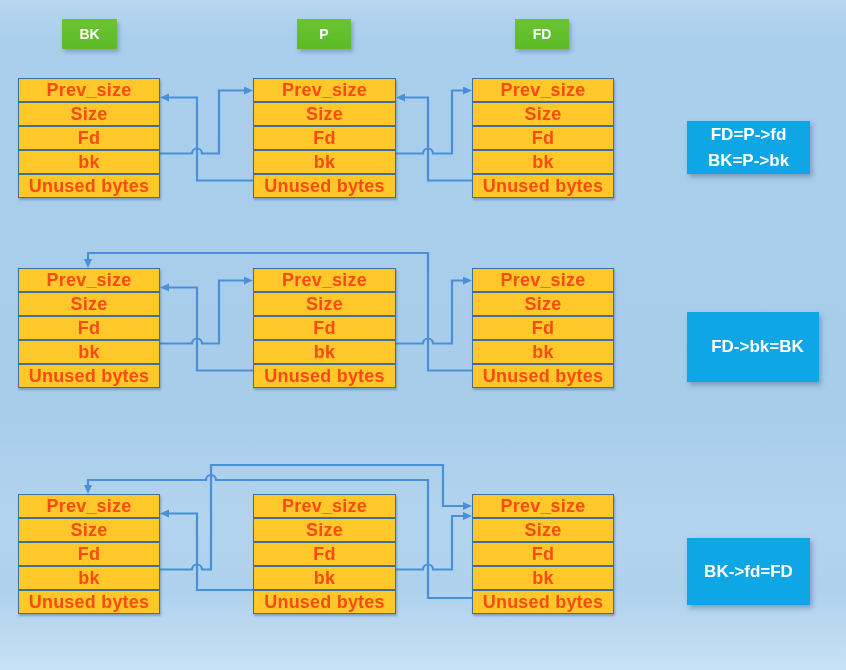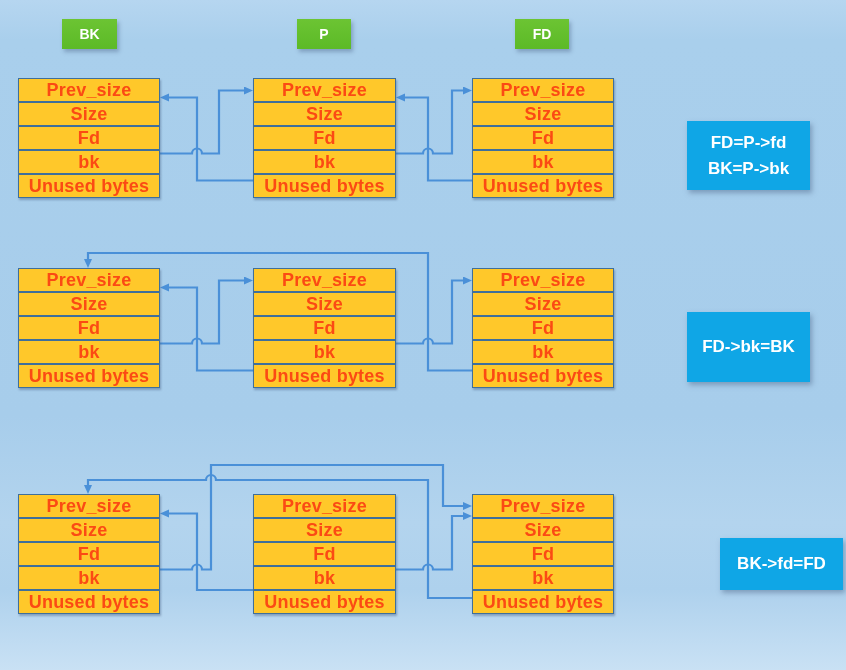--- a/index.html
+++ b/index.html
@@ -139,24 +139,24 @@
     <div class="cell">Unused bytes</div>
   </div>
   <div class="chunk" style="left:472px;top:494px;">
     <div class="cell">Prev_size</div>
     <div class="cell">Size</div>
     <div class="cell">Fd</div>
     <div class="cell">bk</div>
     <div class="cell">Unused bytes</div>
   </div>
 
-  <div class="eq-box" style="left:687px;top:121px;height:69px;">
+  <div class="eq-box" style="left:687px;top:121px;height:53px;">
     <span>FD=P-&gt;fd</span>
     <span>BK=P-&gt;bk</span>
   </div>
-  <div class="eq-box" style="left:687px;top:312px;height:70px;">
+  <div class="eq-box" style="left:687px;top:312px;height:70px;padding-left:9px;">
     <span>FD-&gt;bk=BK</span>
   </div>
-  <div class="eq-box" style="left:687px;top:538px;height:52px;margin-left:33px;">
+  <div class="eq-box" style="left:687px;top:538px;height:67px;">
     <span>BK-&gt;fd=FD</span>
   </div>
 
 </div>
 
 </body></html>

